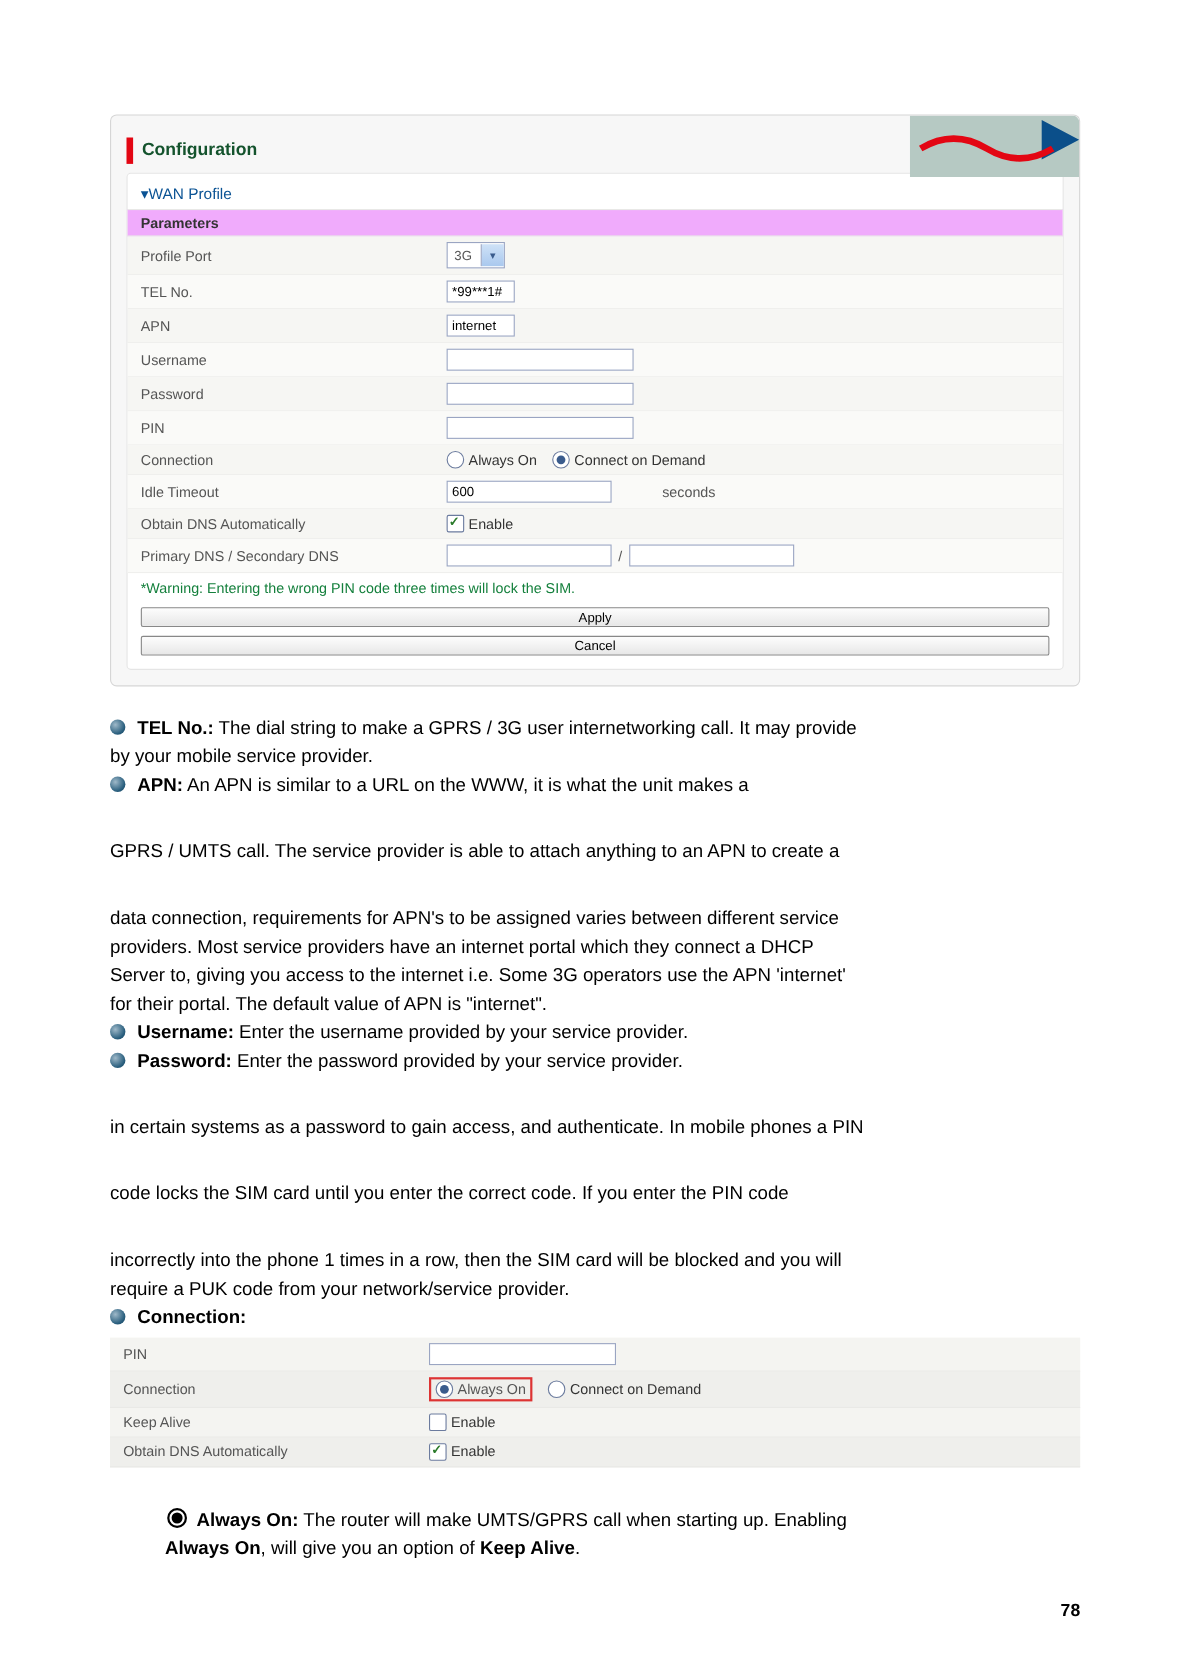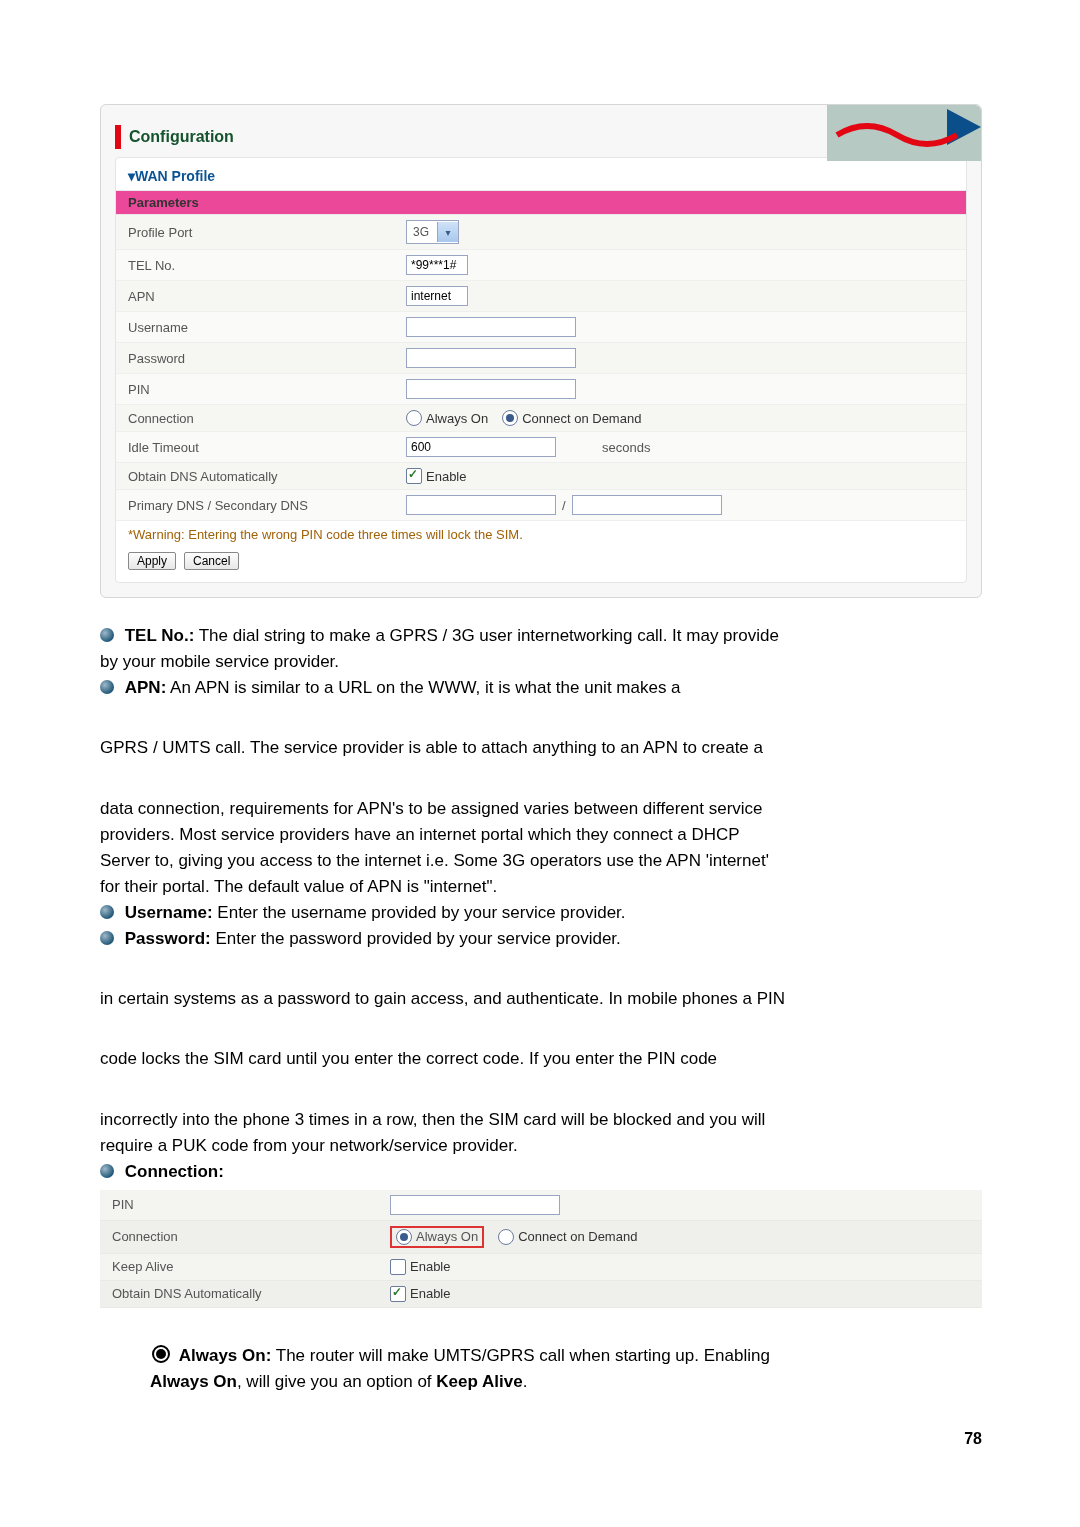--- a/index.html
+++ b/index.html
@@ -48,30 +48,30 @@
   }
   .hdr-logo svg { display:block; }
   .panel {
     background: #fff;
     border: 1px solid #e5e5e5;
     border-radius: 4px;
     padding: 10px 0 12px 0;
   }
   .sec-title {
     color: #0b5394;
-    font-weight: bold;
+    font-weight: normal;
     font-size: 14px;
     padding: 0 12px 6px 12px;
   }
   .sub-title {
     font-weight: bold;
     font-size: 13px;
     color: #333;
     padding: 4px 12px 4px 12px;
-    background: #ec4899;
+    background: #f0abfc;
     border-top: 1px solid #e8e8e6;
     border-bottom: 1px solid #e8e8e6;
   }
   .row {
     display: flex;
     align-items: center;
     font-size: 13px;
     color: #555;
     padding: 5px 12px;
     border-bottom: 1px solid #efefed;
@@ -118,25 +118,25 @@
   .radio.checked::after {
     content:""; position:absolute; inset:3px; background:#3a5b8c; border-radius:50%;
   }
   .chk { border-radius:2px; }
   .chk.checked::after {
     content:"✓"; position:absolute; left:1px; top:-2px;
     font-size:12px; color:#2a7a2a; font-weight:bold;
   }
   .opt { display:inline-flex; align-items:center; gap:4px; font-size:13px; color:#333; }
   .warn {
-    color:#a16207;
+    color:#15803d;
     font-size:13px;
     padding: 6px 12px 2px 12px;
   }
-  .btnrow { padding: 8px 12px 0 12px; display:flex; gap:8px; }
+  .btnrow { padding: 8px 12px 0 12px; display:flex; gap:8px;flex-direction:column; }
   .btn {
     font-size:12px;
     padding: 1px 8px;
     border:1px solid #888;
     background: linear-gradient(#fdfdfd,#e7e7e7);
     border-radius:2px;
   }
 
   
   .body-text { font-size: 17px; line-height: 1.42; }
@@ -304,21 +304,21 @@
     <p><span>providers. Most service providers have an internet portal which they connect a DHCP</span></p>
     <p><span>Server to, giving you access to the internet i.e. Some 3G operators use the APN 'internet'</span></p>
     <p><span>for their portal. The default value of APN is "internet".</span></p>
 
     <p><span class="bullet"></span> <span class="term">Username:</span><span> Enter the username provided by your service provider.</span></p>
 
     <p><span class="bullet"></span> <span class="term">Password:</span><span> Enter the password provided by your service provider.</span></p>
 
     <p class="just"><span>in certain systems as a password to gain access, and authenticate. In mobile phones a PIN</span></p>
     <p class="just"><span>code locks the SIM card until you enter the correct code. If you enter the PIN code</span></p>
-    <p class="just"><span>incorrectly into the phone 3 times in a row, then the SIM card will be blocked and you will</span></p>
+    <p class="just"><span>incorrectly into the phone 1 times in a row, then the SIM card will be blocked and you will</span></p>
     <p><span>require a PUK code from your network/service provider.</span></p>
 
     <p><span class="bullet"></span> <span class="term">Connection:</span></p>
   </div>
 
   <div class="shot2">
     <div class="row">
       <div class="label">PIN</div>
       <div class="ctrl">
           <input class="txt-input w170" style="">

